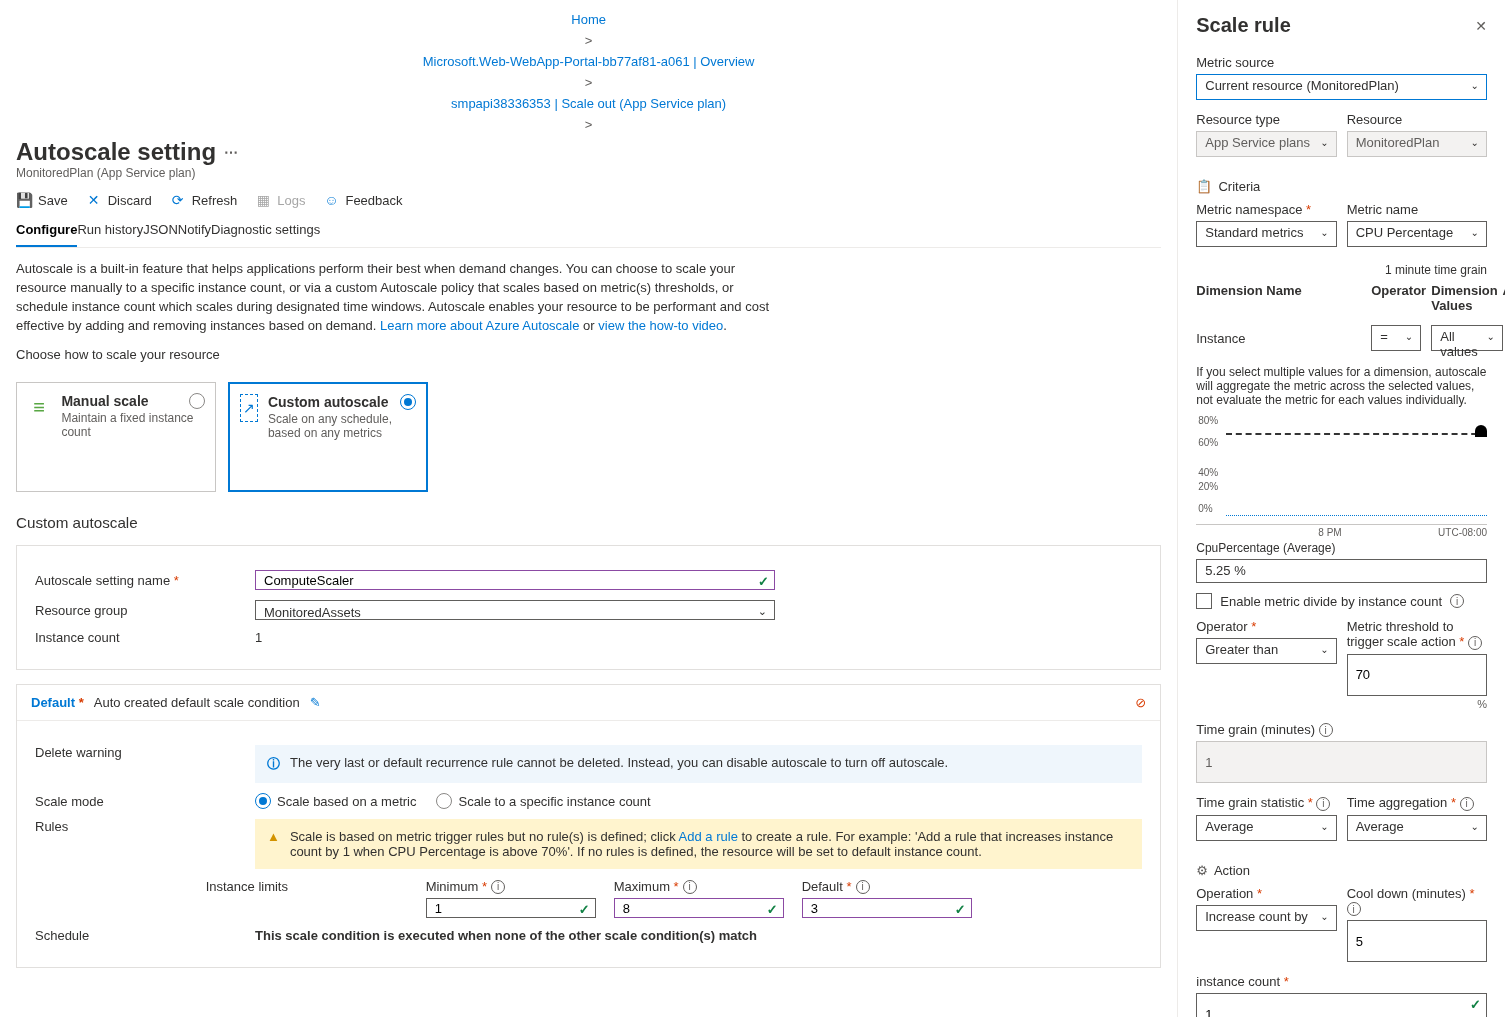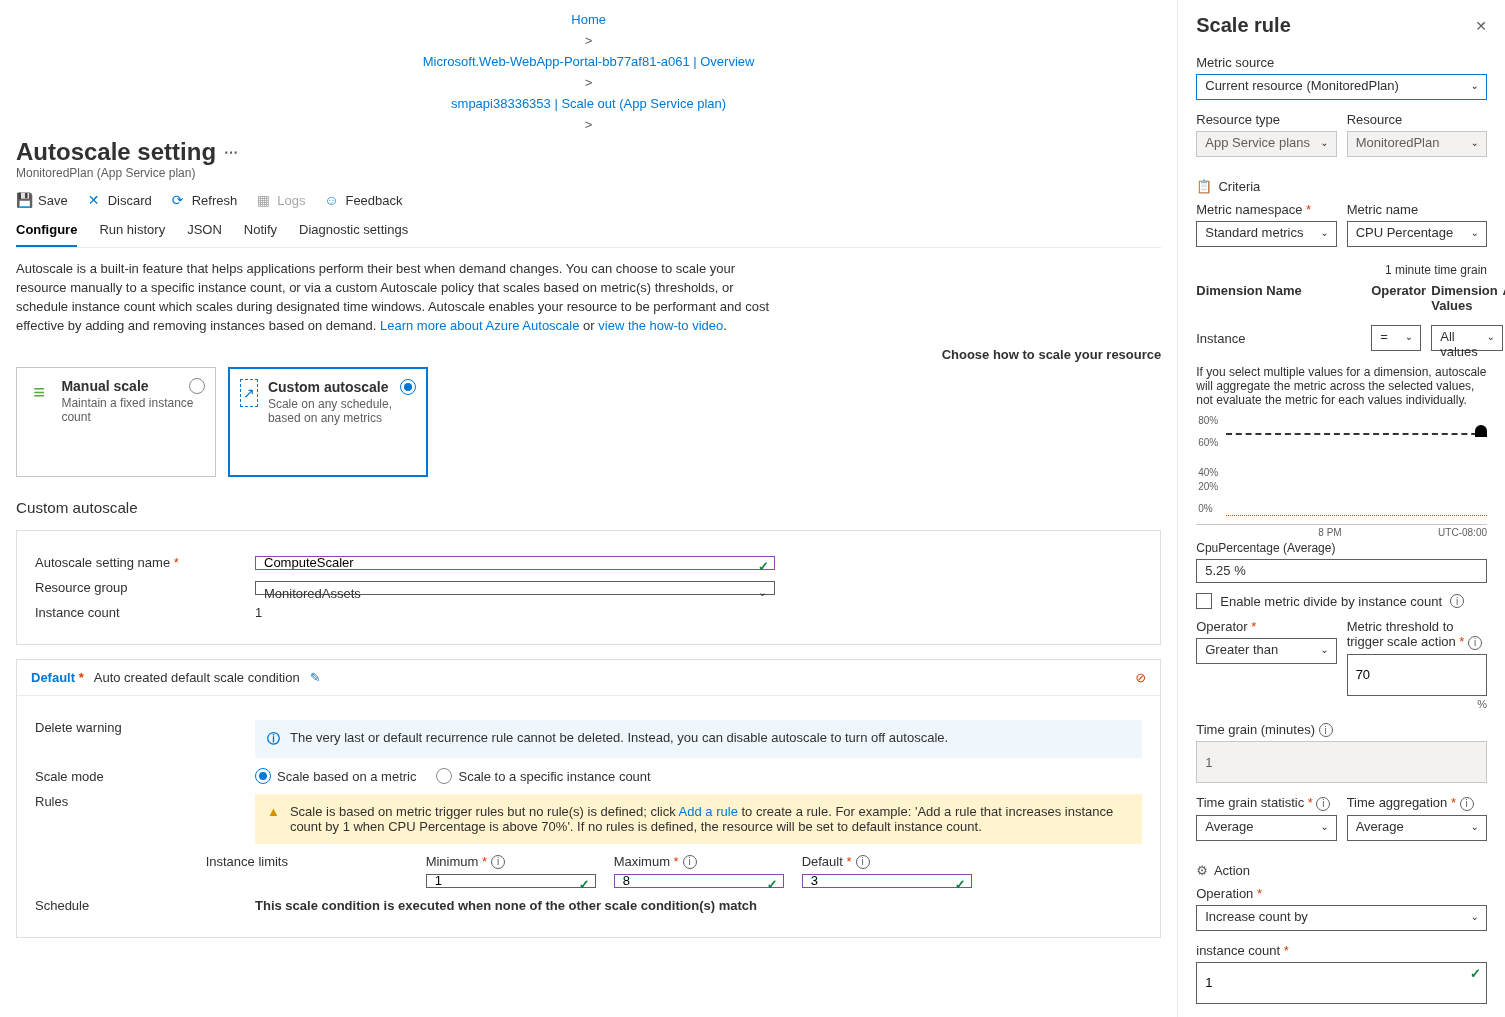--- a/index.html
+++ b/index.html
@@ -13,47 +13,47 @@
 .breadcrumbs span { color: #605e5c; }
 
 h1.page-title { font-size: 24px; font-weight: 600; margin-top: 6px; display: flex; align-items: center; gap: 8px; }
 .page-subtitle { font-size: 12px; color: #605e5c; margin-bottom: 12px; }
 
 .cmdbar { display: flex; gap: 18px; align-items: center; margin: 10px 0 6px; }
 .cmdbtn { display: inline-flex; align-items: center; gap: 6px; cursor: pointer; color: #323130; }
 .cmdbtn.disabled { color: #a6a6a6; cursor: default; }
 .cmdbtn .ic { color: #0078d4; font-size: 14px; width: 16px; display: inline-block; text-align: center; }
 
-.tabs { display: flex; gap: 22px; border-bottom: 1px solid #edebe9; margin-top: 6px; }
+.tabs { display: flex; border-bottom: 1px solid #edebe9; margin-top: 6px; }
 .tab { padding: 8px 0; cursor: pointer; color: #323130; }
 .tab.active { font-weight: 600; border-bottom: 2px solid #0078d4; color: #000; }
 
 .intro { margin: 12px 0; max-width: 760px; line-height: 1.45; }
 
-.section-label { font-weight: 700; margin: 12px 0 5px; text-align: right; }
+.section-label { font-weight: 400; margin: 12px 0 20px; }
 
 .scale-cards { display: flex; gap: 12px; }
 .scale-card { width: 200px; border: 1px solid #c8c6c4; padding: 10px 10px 16px; display: flex; gap: 10px; position: relative; cursor: pointer; min-height: 110px; }
 .scale-card.selected { border: 2px solid #0078d4; }
 .scale-card .radio { position: absolute; top: 10px; right: 10px; width: 16px; height: 16px; border: 1px solid #8a8886; border-radius: 50%; display: flex; align-items: center; justify-content: center; }
 .scale-card.selected .radio { border-color: #0078d4; }
 .scale-card.selected .radio::after { content: ""; width: 8px; height: 8px; background: #0078d4; border-radius: 50%; }
 .scale-card .ic-box { width: 28px; height: 28px; display: flex; align-items: center; justify-content: center; font-size: 20px; }
 .scale-card .t { font-weight: 600; font-size: 14px; margin-bottom: 2px; }
 .scale-card .d { font-size: 12px; color: #605e5c; }
 
 .card-manual .ic-box { color: #59a744; }
 .card-custom .ic-box { border: 1px dashed #0078d4; color: #0078d4; font-size: 14px; }
 
 .formsec { border: 1px solid #e1dfdd; padding: 14px 18px; margin-top: 14px; }
 
 .fr { display: flex; align-items: center; margin: 10px 0; }
 .fr > label { width: 220px; color: #323130; }
 .req::after { content: " *"; color: #d83b01; }
-.input, .select { width: 100%; max-width: 520px; border: 1px solid #605e5c; padding: 4px 28px 4px 8px; height: 14px; font: inherit; position: relative; background: #fff; }
+.input, .select { width: 100%; max-width: 520px; border: 1px solid #605e5c; padding: 4px 28px 4px 8px; height: 20px; font: inherit; position: relative; background: #fff; }
 .input-wrap { position: relative; display: inline-block; width: 520px; max-width: 100%; }
 .input-wrap .tick { position: absolute; right: 6px; top: 4px; color: #118144; font-weight: bold; }
 .input.valid { border-color: #8b4aa3; }
 .select-wrap { position: relative; display: inline-block; width: 520px; max-width: 100%; }
 .select-wrap .chev { position: absolute; right: 8px; top: 5px; font-size: 11px; color: #323130; pointer-events: none; }
 
 .condition { border: 1px solid #e1dfdd; margin-top: 14px; }
 .cond-head { display: flex; align-items: center; padding: 10px 14px; border-bottom: 1px solid #edebe9; gap: 10px; }
 .cond-head .ttl { font-weight: 600; color: #0078d4; }
 .cond-head .subttl { color: #323130; }
@@ -446,20 +446,24 @@
     </div>
 
   <div class="sp-2col">
     <div class="sp-col sp-row">
       <label class="req">Operation</label>
       <div class="sp-sel-wrap">
           <div class="sp-sel">Increase count by</div>
           <span class="chev">⌄</span>
         </div>
     </div>
+    <div class="sp-col sp-row">
+      <label><span class="req">Cool down (minutes)</span> <span class="info-ic">i</span></label>
+      <input class="sp-inp" value="5" style="">
+    </div>
   </div>
 
   <div class="sp-row">
     <label class="req">instance count</label>
     <div class="inp-ok"><input class="sp-inp" value="1" style=""><span class="tick">✓</span></div>
   </div>
 
   <button class="add-btn">Add</button>
 </div>
 

